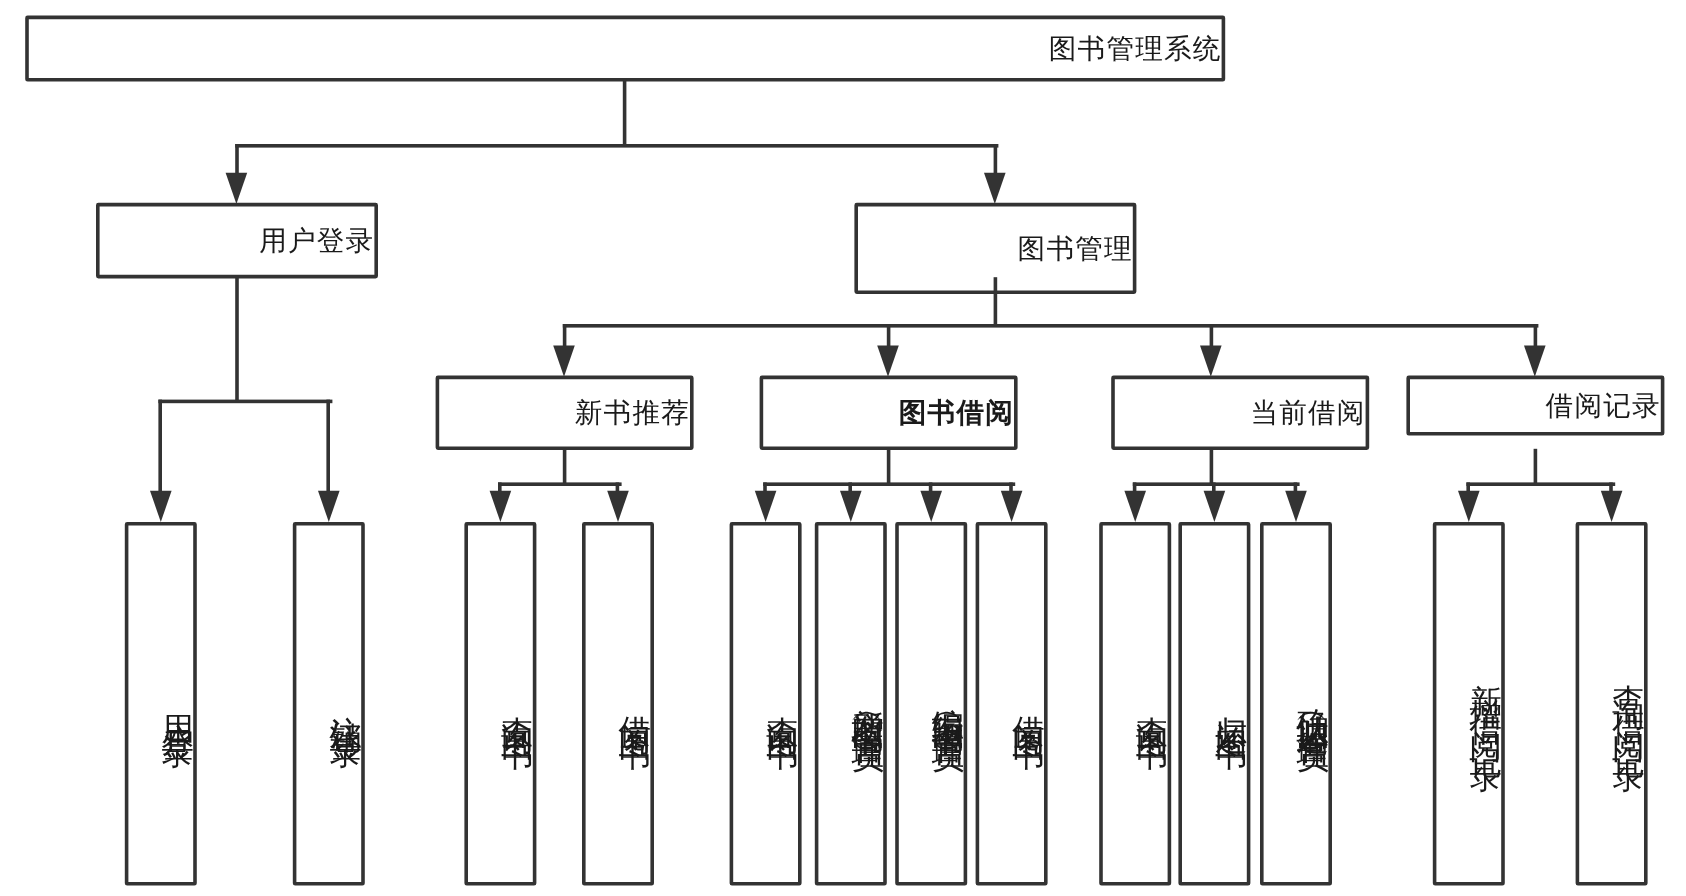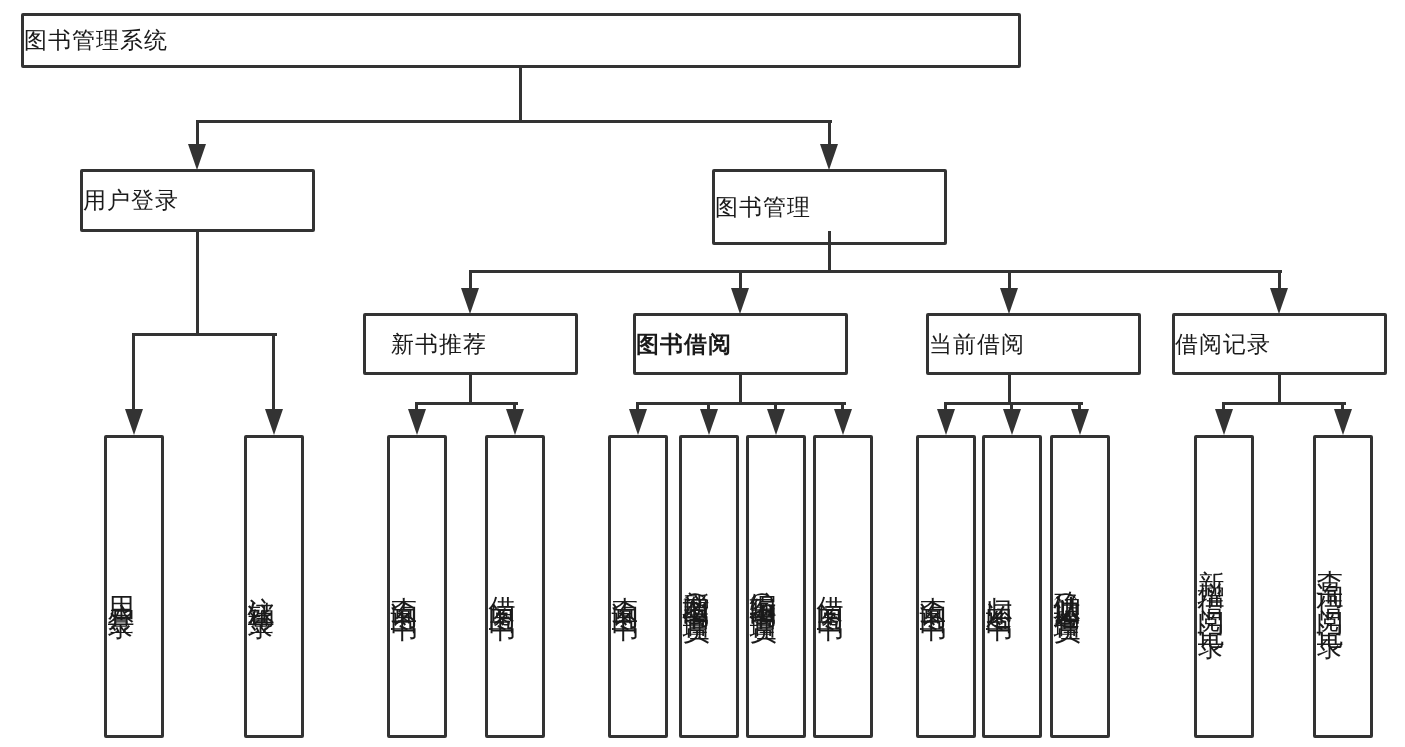--- a/index.html
+++ b/index.html
@@ -3,21 +3,21 @@
 <meta charset="utf-8">
 <style>
   html,body{margin:0;padding:0;background:#ffffff;}
   .canvas{
     position:relative;width:1405px;height:747px;background:#ffffff;overflow:hidden;
     font-family:"Liberation Sans",sans-serif;color:#1a1a1a;
   }
   .node{
     position:absolute;box-sizing:border-box;background:#ffffff;
     border:3px solid #333333;border-radius:2px;
-    display:flex;align-items:center;justify-content:flex-start;
+    display:flex;align-items:center;justify-content:flex-end;
   }
   .hnode{font-size:23px;letter-spacing:1px;}
   .leaf{top:435px;height:303px;width:60px;}
   .leaf .vtext{
     writing-mode:vertical-rl;text-orientation:mixed;
     font-size:27px;letter-spacing:6px;line-height:1;white-space:nowrap;
   }
   .leaf .sp-wide{letter-spacing:13px;}
   .leaf .sp-tight{letter-spacing:4px;}
   .vl{position:absolute;width:3px;background:#333333;}
@@ -75,21 +75,21 @@
 
   <div class="node hnode" style="left:363px;top:313px;width:215px;height:62px;padding-left:25px;">
     <span>新书推荐</span>
   </div>
   <div class="node hnode" style="left:633px;top:313px;width:215px;height:62px;font-weight:bold;">
     <span>图书借阅</span>
   </div>
   <div class="node hnode" style="left:926px;top:313px;width:215px;height:62px;">
     <span>当前借阅</span>
   </div>
-  <div class="node hnode" style="left:1172px;top:313px;width:215px;height:62px;">
+  <div class="node hnode" style="left:1172px;top:313px;width:215px;height:50px;">
     <span>借阅记录</span>
   </div>
 
   <div class="vl" style="left:469px;top:374px;height:30px;"></div>
   <div class="hl" style="left:415px;top:402px;width:103px;"></div>
   <div class="vl" style="left:415px;top:402px;height:14px;"></div>
   <div class="vl" style="left:513px;top:402px;height:14px;"></div>
   <div class="arrow" style="left:408px;top:409px;"></div>
   <div class="arrow" style="left:506px;top:409px;"></div>
 

